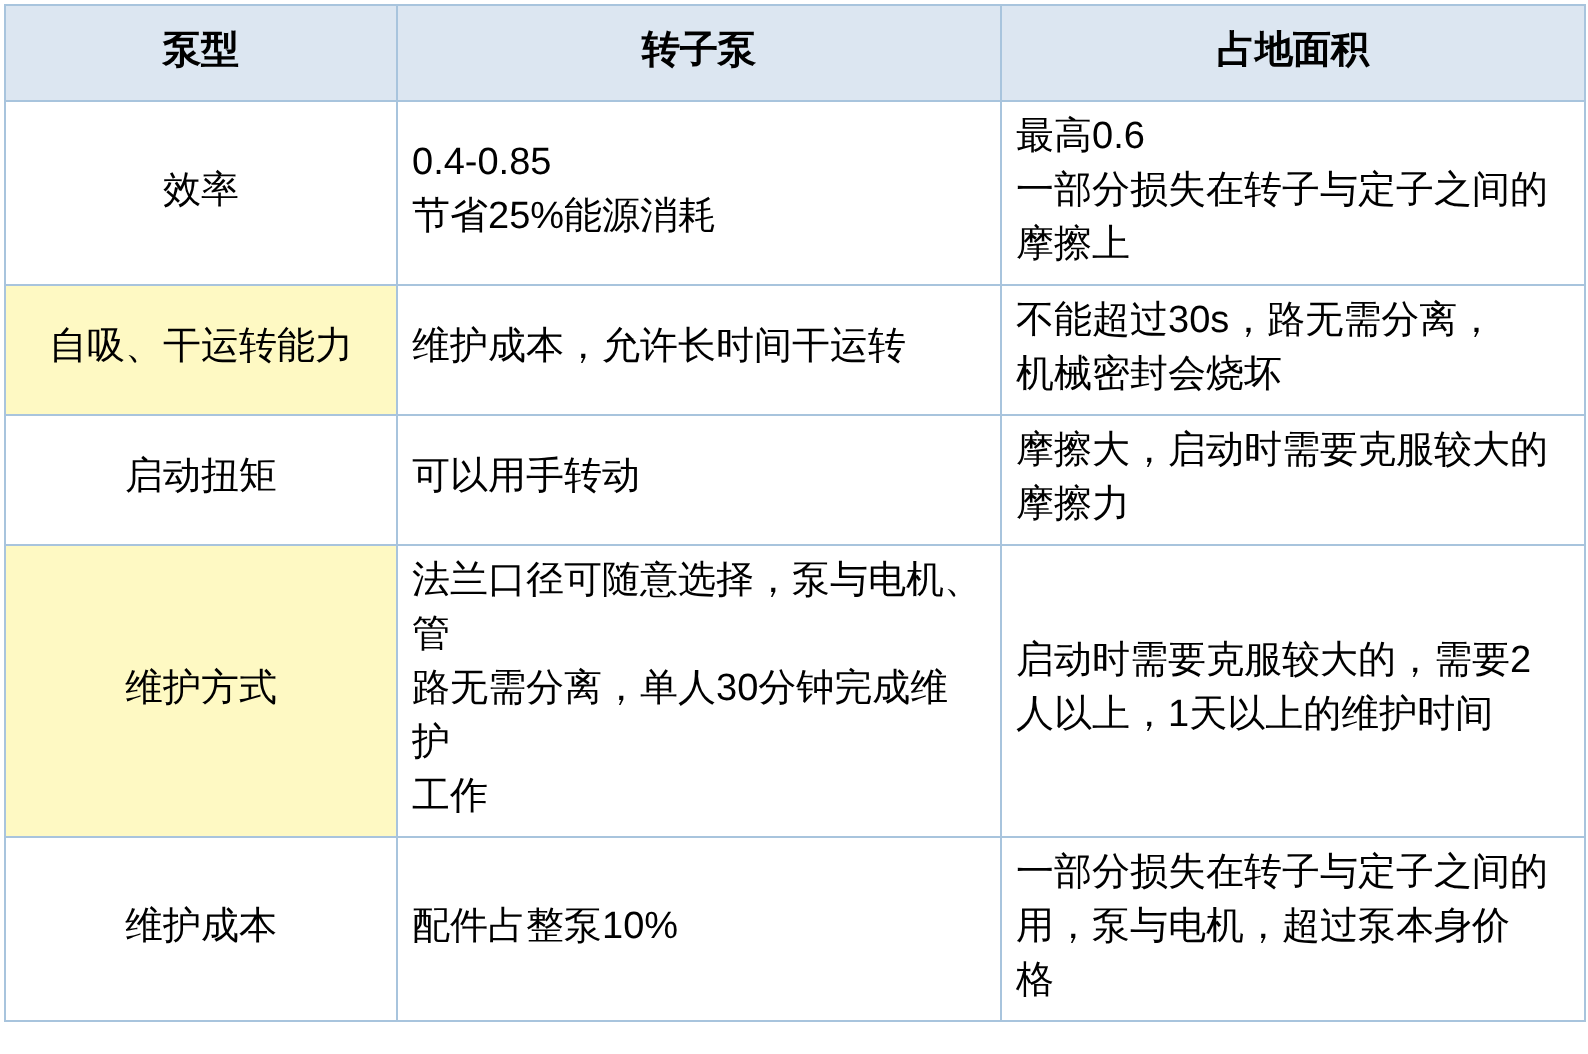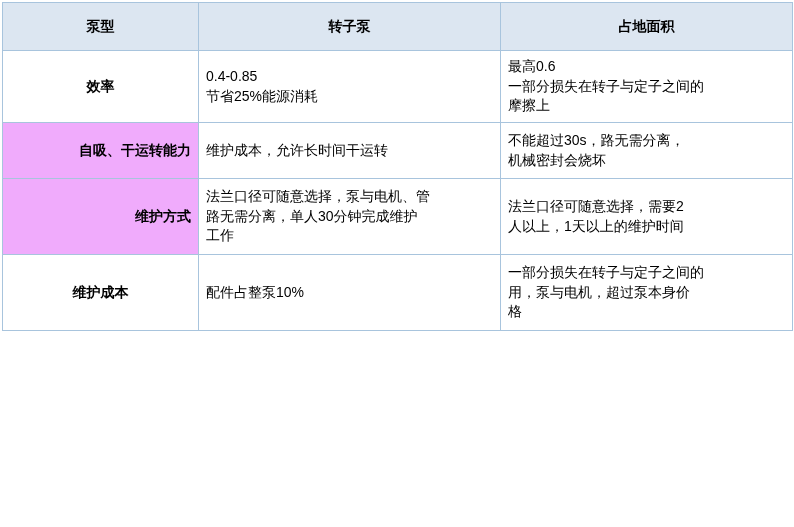--- a/index.html
+++ b/index.html
@@ -24,41 +24,40 @@
     width: 790px;
     table-layout: fixed;
   }
   table.comparison col.c0 { width: 196px; }
   table.comparison col.c1 { width: 302px; }
   table.comparison col.c2 { width: 292px; }
 
   table.comparison td {
     border: 1px solid #a8c4dd;
     vertical-align: middle;
-    font-size: 14px;
+    font-size: 19px;
     color: #000000;
     line-height: 1.42;
     padding: 5px 7px;
     box-sizing: border-box;
   }
   .hdr td {
     background: #dce6f1;
     text-align: center;
     font-weight: bold;
     height: 48px;
     font-size: 16px;
   }
   .rowlabel {
     text-align: center;
-    font-weight: bold;
+    font-weight: normal;
     white-space: nowrap;
   }
   .shaded .rowlabel {
-    background: #f0abfc;
-    text-align: right;
+    background: #fef9c3;
   }
   .plain .rowlabel {
     background: #ffffff;
   }
   td.cell {
     background: #ffffff;
     text-align: left;
   }
   td.cell .line {
     display: block;
@@ -106,32 +105,42 @@
         <td class="rowlabel">自吸、干运转能力</td>
         <td class="cell">
           <span class="line">维护成本，允许长时间干运转</span>
         </td>
         <td class="cell">
           <span class="line">不能超过30s，路无需分离，</span>
           <span class="line">机械密封会烧坏</span>
         </td>
       </tr>
 
+      <tr class="r3 plain">
+        <td class="rowlabel">启动扭矩</td>
+        <td class="cell">
+          <span class="line">可以用手转动</span>
+        </td>
+        <td class="cell">
+          <span class="line">摩擦大，启动时需要克服较大的</span>
+          <span class="line">摩擦力</span>
+        </td>
+      </tr>
 
 
 
       <tr class="r6 shaded">
         <td class="rowlabel">维护方式</td>
         <td class="cell">
           <span class="line">法兰口径可随意选择，泵与电机、管</span>
           <span class="line">路无需分离，单人30分钟完成维护</span>
           <span class="line">工作</span>
         </td>
         <td class="cell">
-          <span class="line">法兰口径可随意选择，需要2</span>
+          <span class="line">启动时需要克服较大的，需要2</span>
           <span class="line">人以上，1天以上的维护时间</span>
         </td>
       </tr>
 
       <tr class="r7 plain">
         <td class="rowlabel">维护成本</td>
         <td class="cell">
           <span class="line">配件占整泵10%</span>
         </td>
         <td class="cell">

